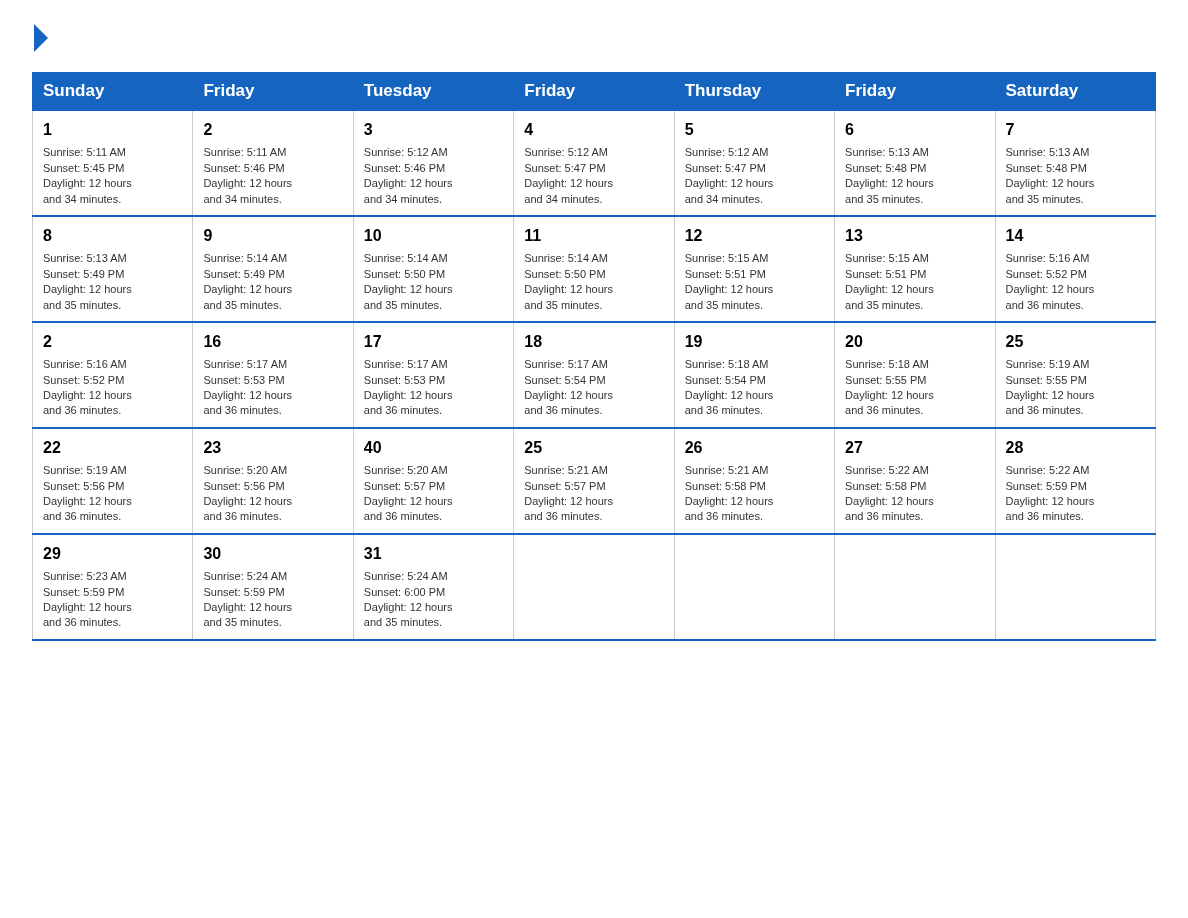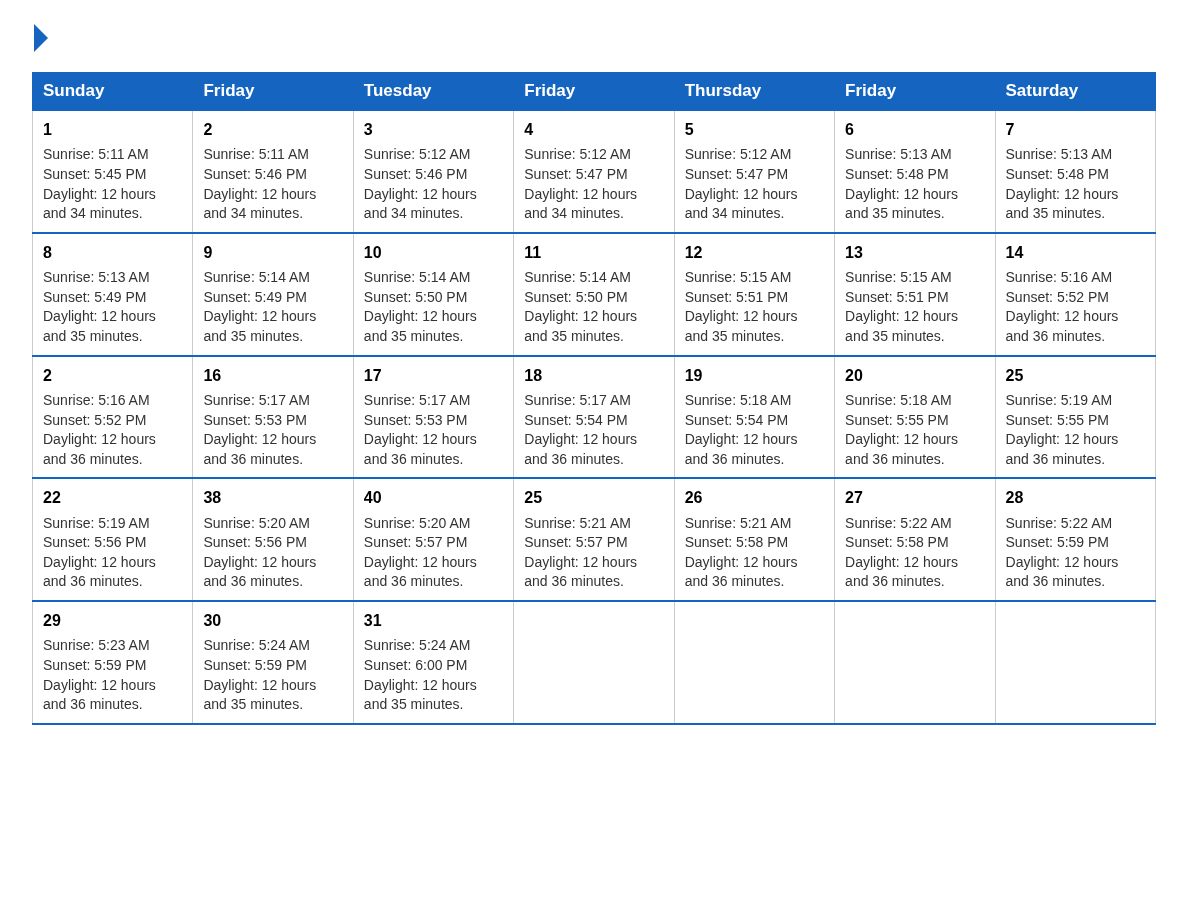--- a/index.html
+++ b/index.html
@@ -88,21 +88,21 @@
       border-bottom: 2px solid #1565c0;
     }
     .day-number {
       font-size: 16px;
       font-weight: bold;
       margin-bottom: 4px;
       display: block;
     }
     .day-info {
       color: #333;
-      font-size: 14px;
+      font-size: 11px;
     }
     .empty-cell {
       background: #f9f9f9;
     }
   </style>
 </head>
 <body>
 
 <div class="header">
   <div class="logo">
@@ -220,21 +220,21 @@
         <span class="day-number">25</span>
         <div class="day-info">Sunrise: 5:19 AM<br>Sunset: 5:55 PM<br>Daylight: 12 hours<br>and 36 minutes.</div>
       </td>
       </tr>
       <tr>
         <td>
         <span class="day-number">22</span>
         <div class="day-info">Sunrise: 5:19 AM<br>Sunset: 5:56 PM<br>Daylight: 12 hours<br>and 36 minutes.</div>
       </td>
         <td>
-        <span class="day-number">38</span>
+        <span class="day-number">23</span>
         <div class="day-info">Sunrise: 5:20 AM<br>Sunset: 5:56 PM<br>Daylight: 12 hours<br>and 36 minutes.</div>
       </td>
         <td>
         <span class="day-number">40</span>
         <div class="day-info">Sunrise: 5:20 AM<br>Sunset: 5:57 PM<br>Daylight: 12 hours<br>and 36 minutes.</div>
       </td>
         <td>
         <span class="day-number">25</span>
         <div class="day-info">Sunrise: 5:21 AM<br>Sunset: 5:57 PM<br>Daylight: 12 hours<br>and 36 minutes.</div>
       </td>

